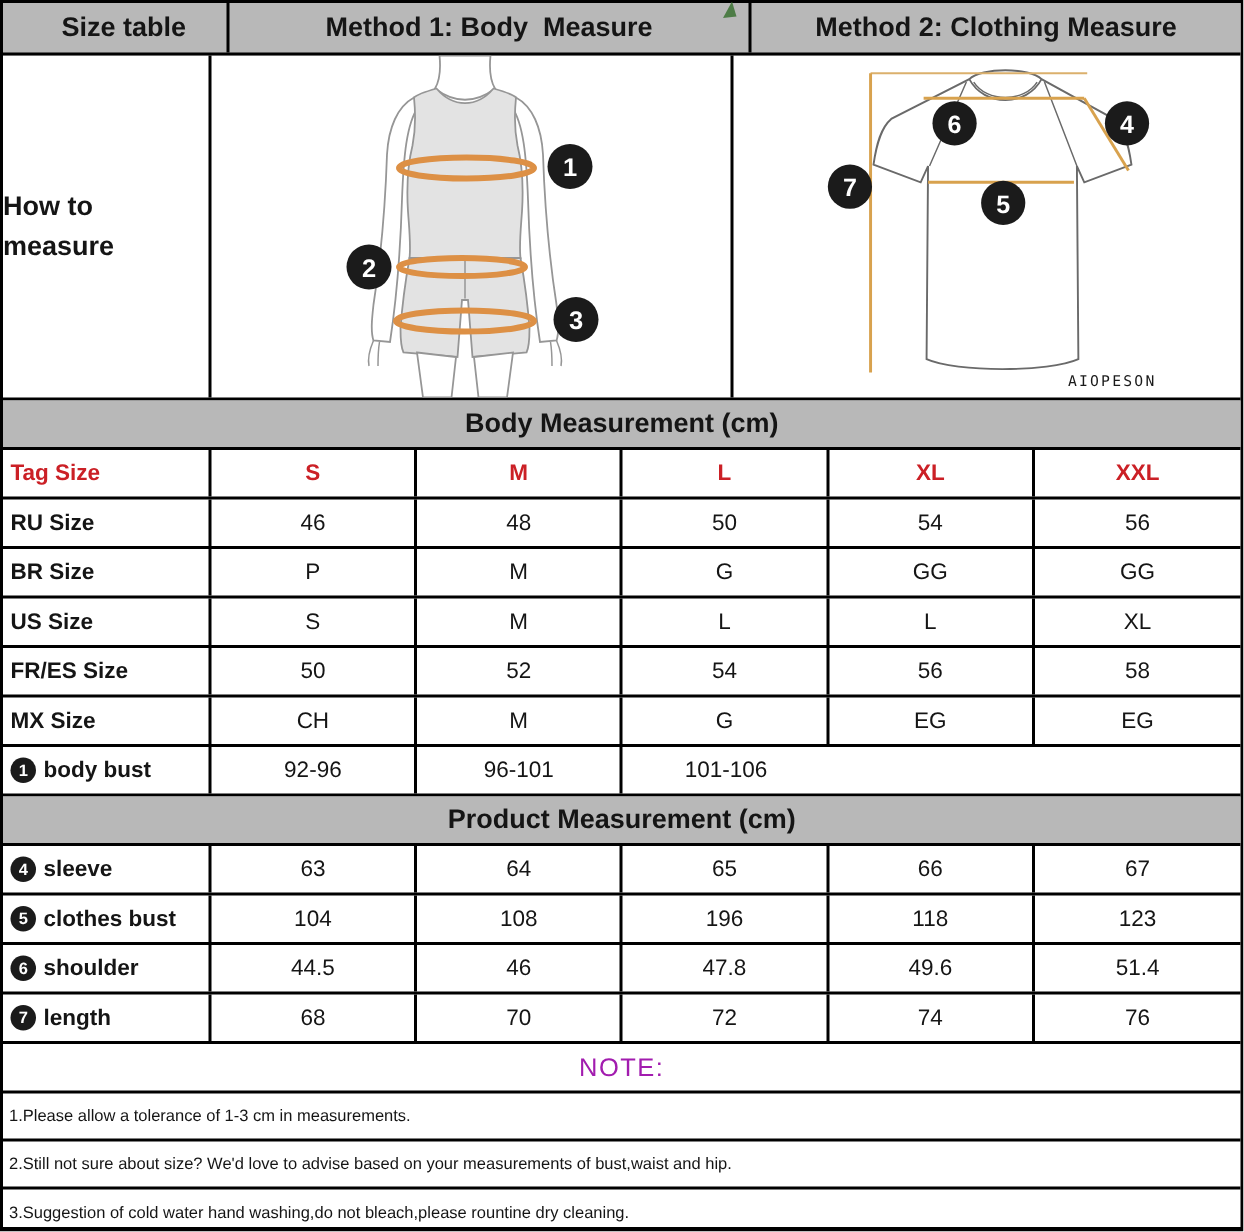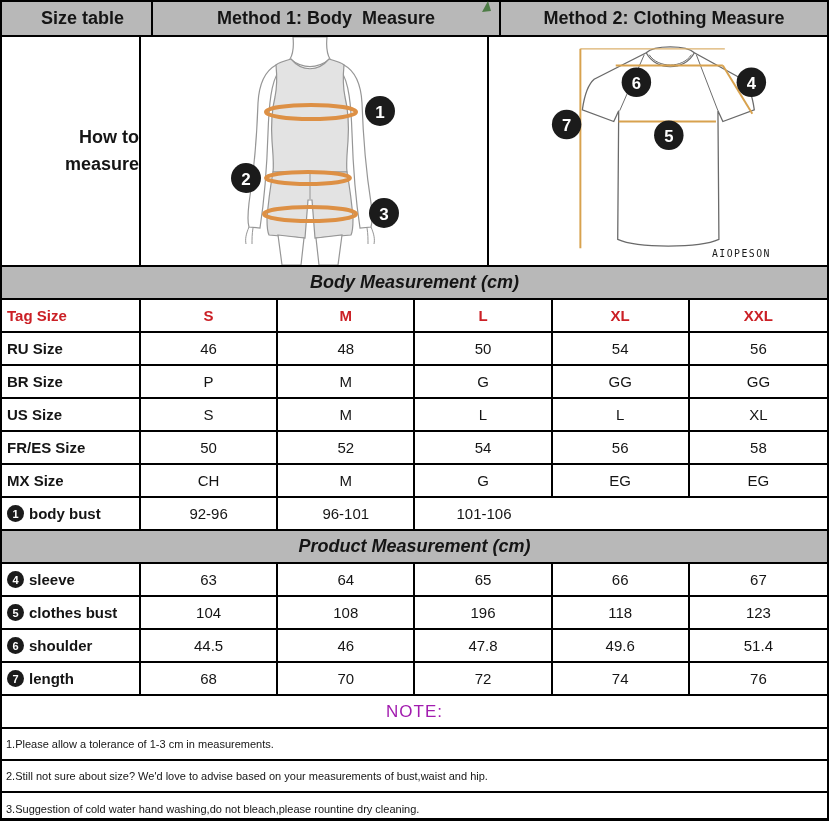--- a/index.html
+++ b/index.html
@@ -7,27 +7,27 @@
     width:829px;height:821px;box-sizing:border-box;position:relative;
     border:2px solid #000;border-bottom-width:3px;background:#fff;
     display:flex;flex-direction:column;
     font-family:"Liberation Sans",sans-serif;color:#151515;
   }
   .row{flex:none;display:grid;}
   .hdr{height:33px;grid-template-columns:139px 348px 1fr;background:#b8b8b8;border-bottom:2px solid #000;padding-left:12px;}
   .hdr-cell{display:flex;align-items:center;justify-content:center;font-weight:bold;font-size:18px;white-space:pre;}
   .hdr-cell.bordered{border-right:2px solid #000;}
   .diagram-row{height:228px;grid-template-columns:139px 348px 1fr;border-bottom:2px solid #000;}
-  .howto-cell{display:flex;flex-direction:column;align-items:flex-end;justify-content:center;
-    font-weight:bold;font-size:18px;line-height:27px;border-right:2px solid #000;padding-left:41px;}
+  .howto-cell{display:flex;flex-direction:column;align-items:flex-start;justify-content:center;
+    font-weight:bold;font-size:18px;line-height:27px;border-right:2px solid #000;}
   .diagram-cell{position:relative;overflow:hidden;}
   .diagram-cell.bordered{border-right:2px solid #000;}
   .diagram-cell svg{position:absolute;inset:0;width:100%;height:100%;}
   .band{flex:none;height:31px;background:#b8b8b8;border-bottom:2px solid #000;
-    display:flex;align-items:center;justify-content:center;font-weight:bold;font-size:18px;font-style:italic;}
+    display:flex;align-items:center;justify-content:center;font-weight:bold;font-size:18px;}
   .tr{flex:none;height:33px;display:grid;grid-template-columns:139px repeat(5,1fr);
     border-bottom:2px solid #000;box-sizing:border-box;}
   .td{display:flex;align-items:center;justify-content:center;font-size:15px;border-right:2px solid #000;box-sizing:border-box;}
   .td:last-child{border-right:none;}
   .label-cell{justify-content:flex-start;padding-left:5px;font-weight:bold;}
   .tag-row .td{color:#cb2026;font-weight:bold;}
   .marker{display:inline-flex;flex:none;width:17px;height:17px;border-radius:50%;background:#1b1b1b;color:#fff;
     font-size:11px;font-weight:bold;align-items:center;justify-content:center;margin-right:5px;}
   .note-head{flex:none;height:31px;border-bottom:2px solid #000;display:flex;align-items:center;justify-content:center;
     color:#a21caf;font-size:17px;letter-spacing:1px;}

